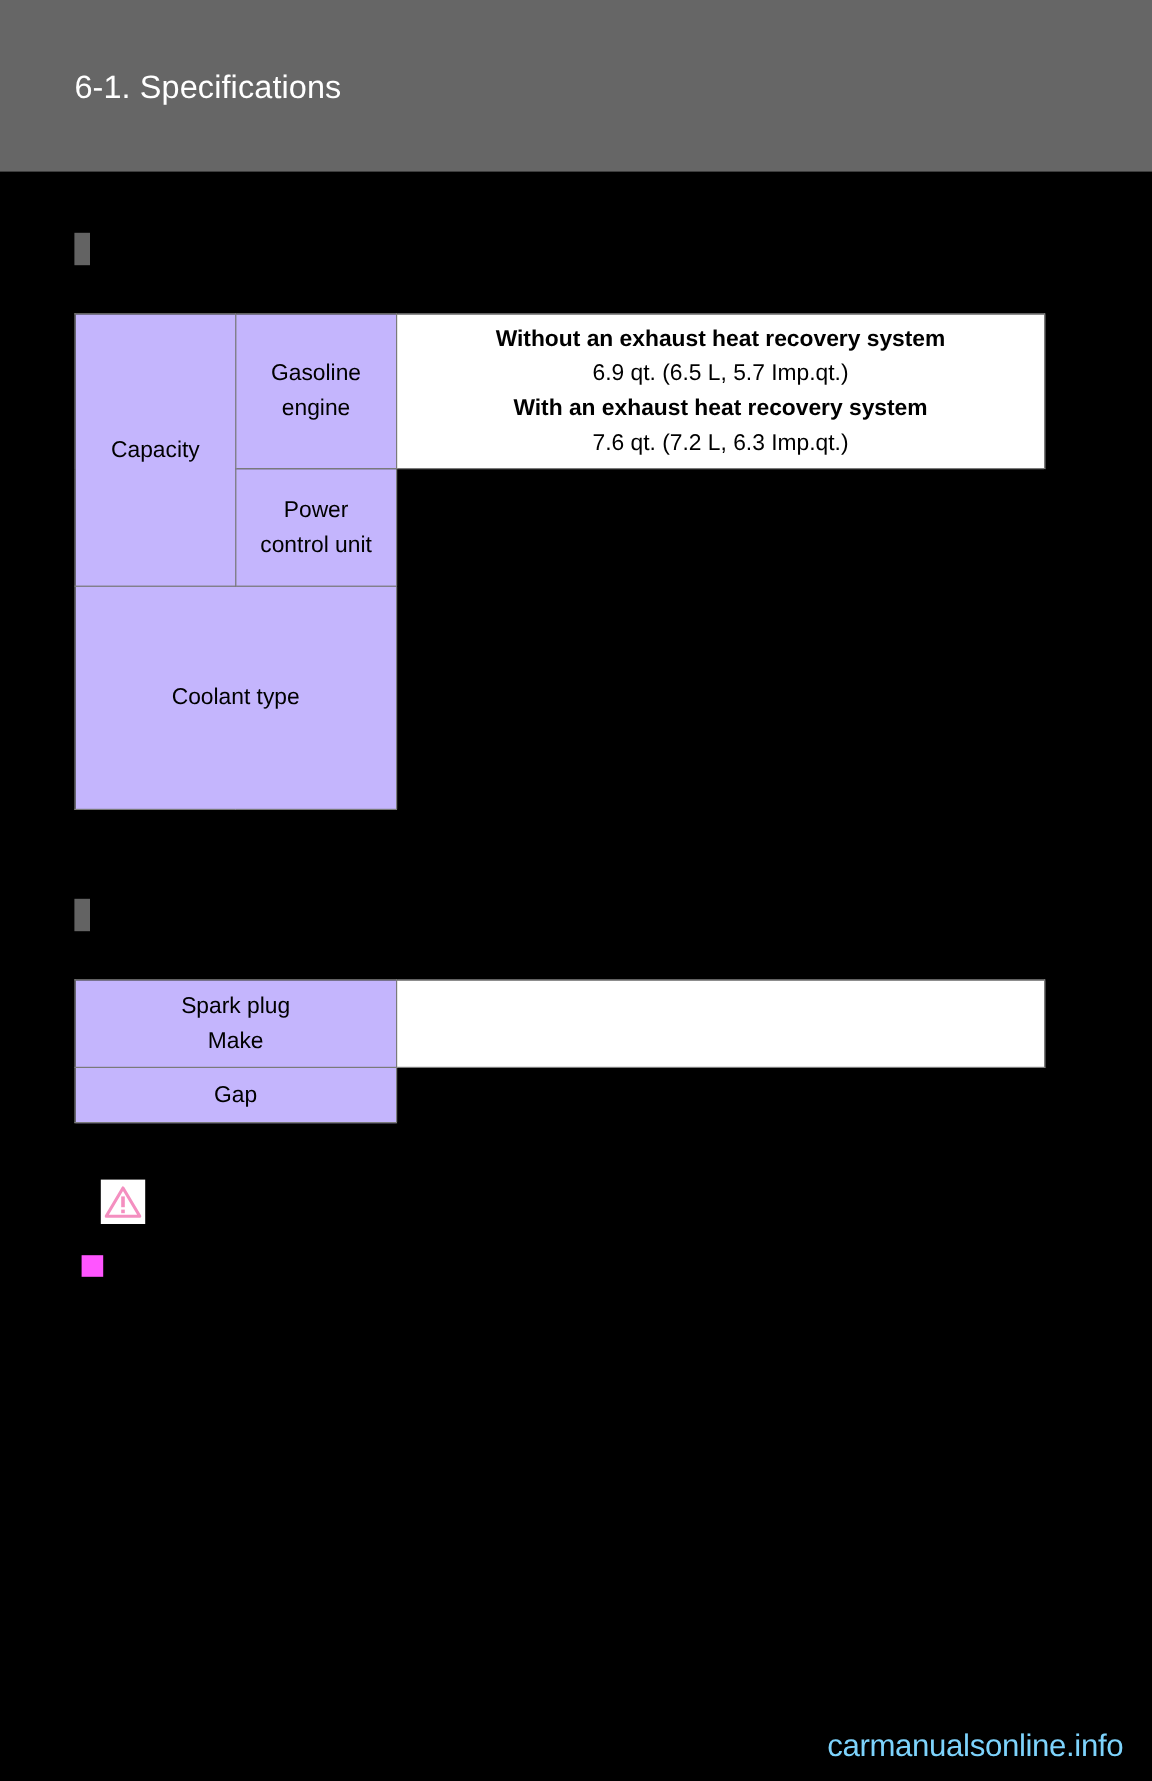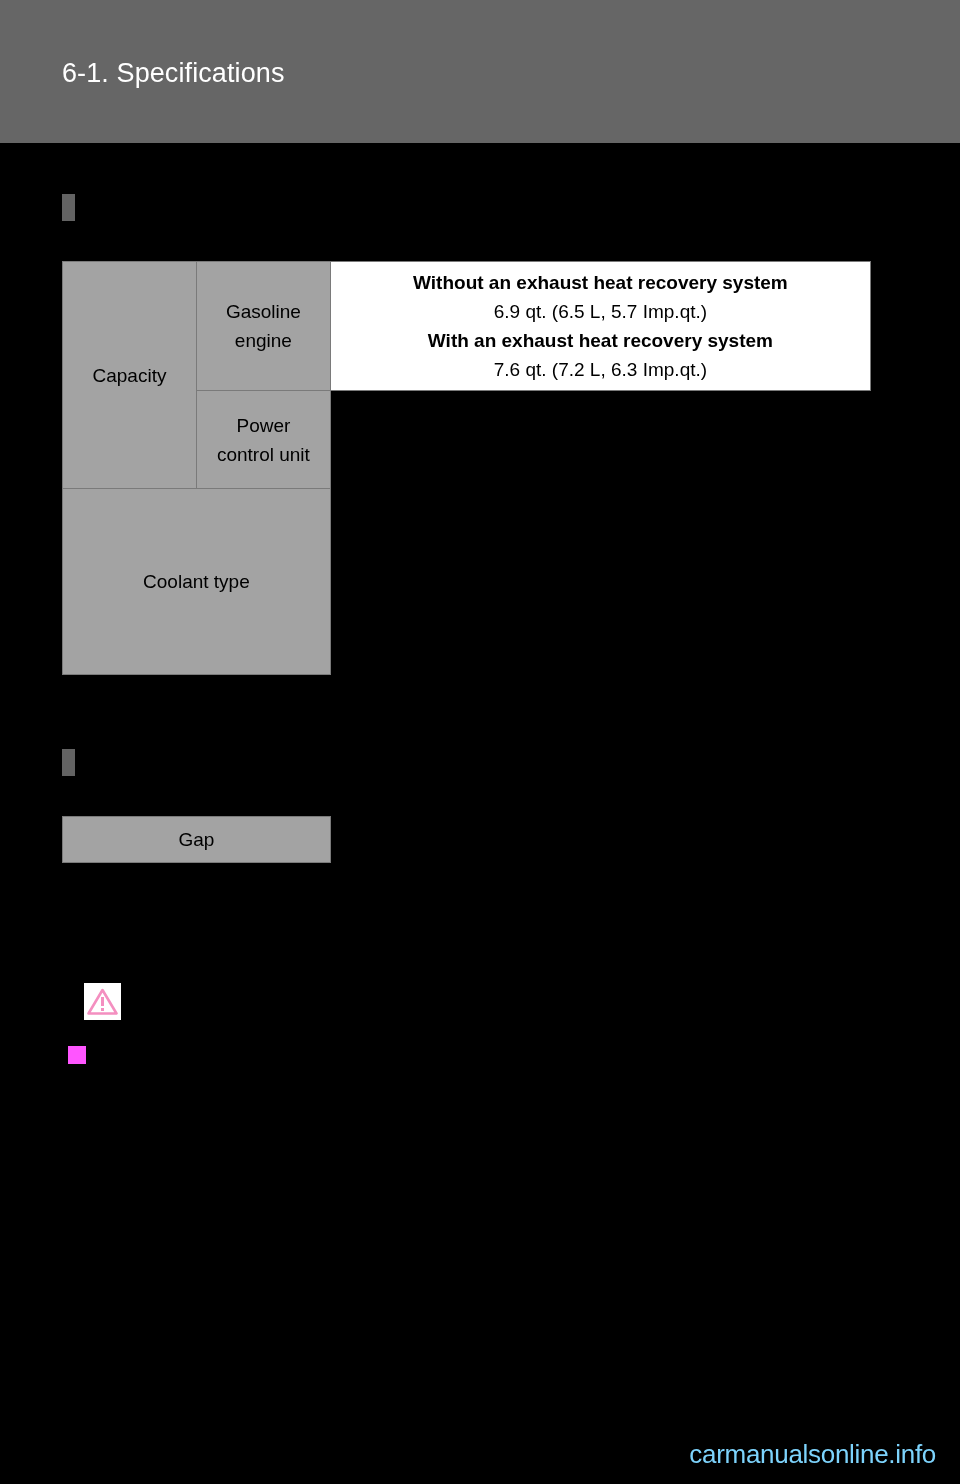--- a/index.html
+++ b/index.html
@@ -63,21 +63,21 @@
   .spec-table td {
     border: 1px solid #7a7a7a;
     vertical-align: middle;
     font-size: 19px;
     line-height: 29px;
     padding: 6px 12px;
     box-sizing: border-box;
     text-align: center;
   }
   td.label-cell {
-    background: #a3a3a3;
+    background: #c4b5fd;
     color: #000;
   }
   td.value-cell {
     background: #ffffff;
     color: #000;
   }
   td.value-cell.empty {
     background: #000000;
     border-color: #000000;
   }
@@ -177,20 +177,27 @@
     <td class="value-cell empty col-c"></td>
   </tr>
 </tbody>
   </table>
 
 <div class="section-marker s2"></div>
 <div class="section-heading-text s2"></div>
 
 <table class="spec-table" id="table-sparkplug">
   <tbody>
+      <tr>
+    <td class="label-cell col-a" style="height:73px;">
+      <div>Spark plug</div>
+      <div>Make</div>
+    </td>
+    <td class="value-cell col-c" style="height:73px;"></td>
+  </tr>
   <tr>
     <td class="label-cell col-a" style="height:46px;">Gap</td>
     <td class="value-cell empty col-c"></td>
   </tr>
 </tbody>
   </table>
 
 <div class="warning-icon-box">
   <svg width="31" height="27" viewBox="0 0 31 27" aria-hidden="true">
     <polygon points="15.5,2 29.5,25.5 1.5,25.5" fill="none" stroke="#f48fc0" stroke-width="2.6" stroke-linejoin="round"></polygon>

